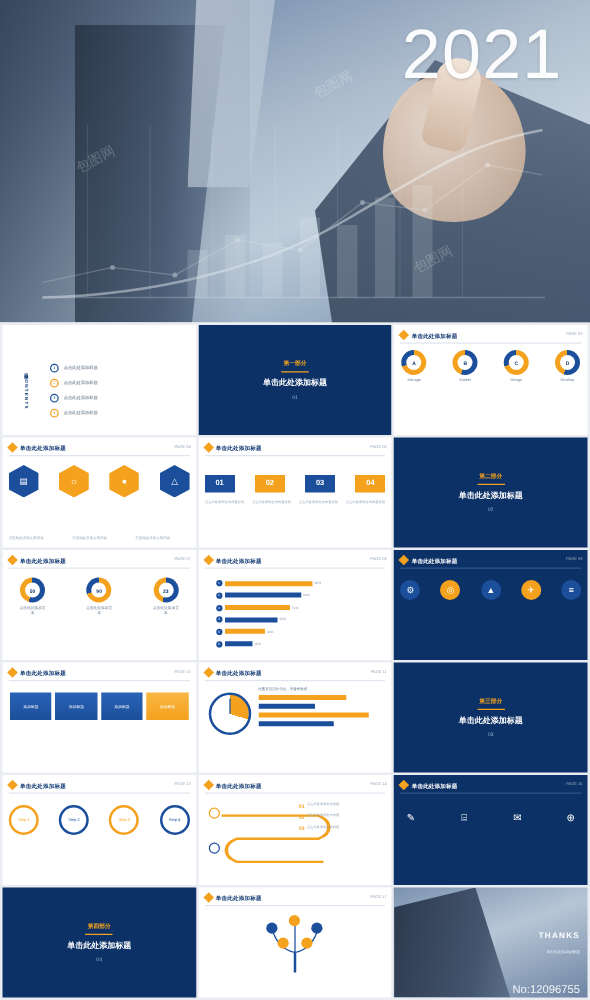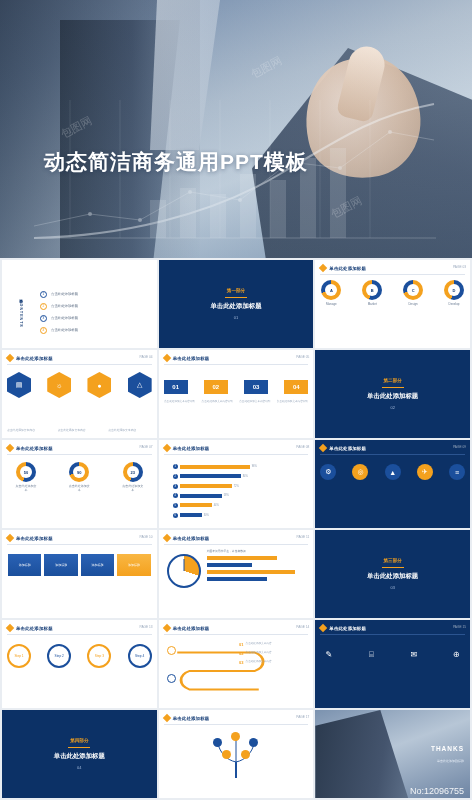--- a/index.html
+++ b/index.html
@@ -178,21 +178,21 @@
           <circle cx="260" cy="66" r="2"></circle>
           <circle cx="310" cy="72" r="2"></circle>
         <circle cx="360" cy="36" r="2"></circle>
       </g>
       <g stroke="#ffffff" stroke-opacity=".18">
         <path d="M40 4 V142 M90 4 V142 M140 4 V142 M190 4 V142 M240 4 V142 M290 4 V142 M340 4 V142"></path>
       </g>
     </svg>
 
     <div class="veil"></div>
-    <div class="hero-title">动态简洁商务通用PPT模板</div>
+    <div class="hero-year">2021</div>
     <div class="wm" style="left:60px;top:120px;">包图网</div>
     <div class="wm" style="left:250px;top:60px;">包图网</div>
     <div class="wm" style="left:330px;top:200px;">包图网</div>
   </div>
 
   <div class="grid">
 
     <div class="sl">
       <div class="tocwrap">
         <div class="tocleft">目录 CONTENTS</div>

